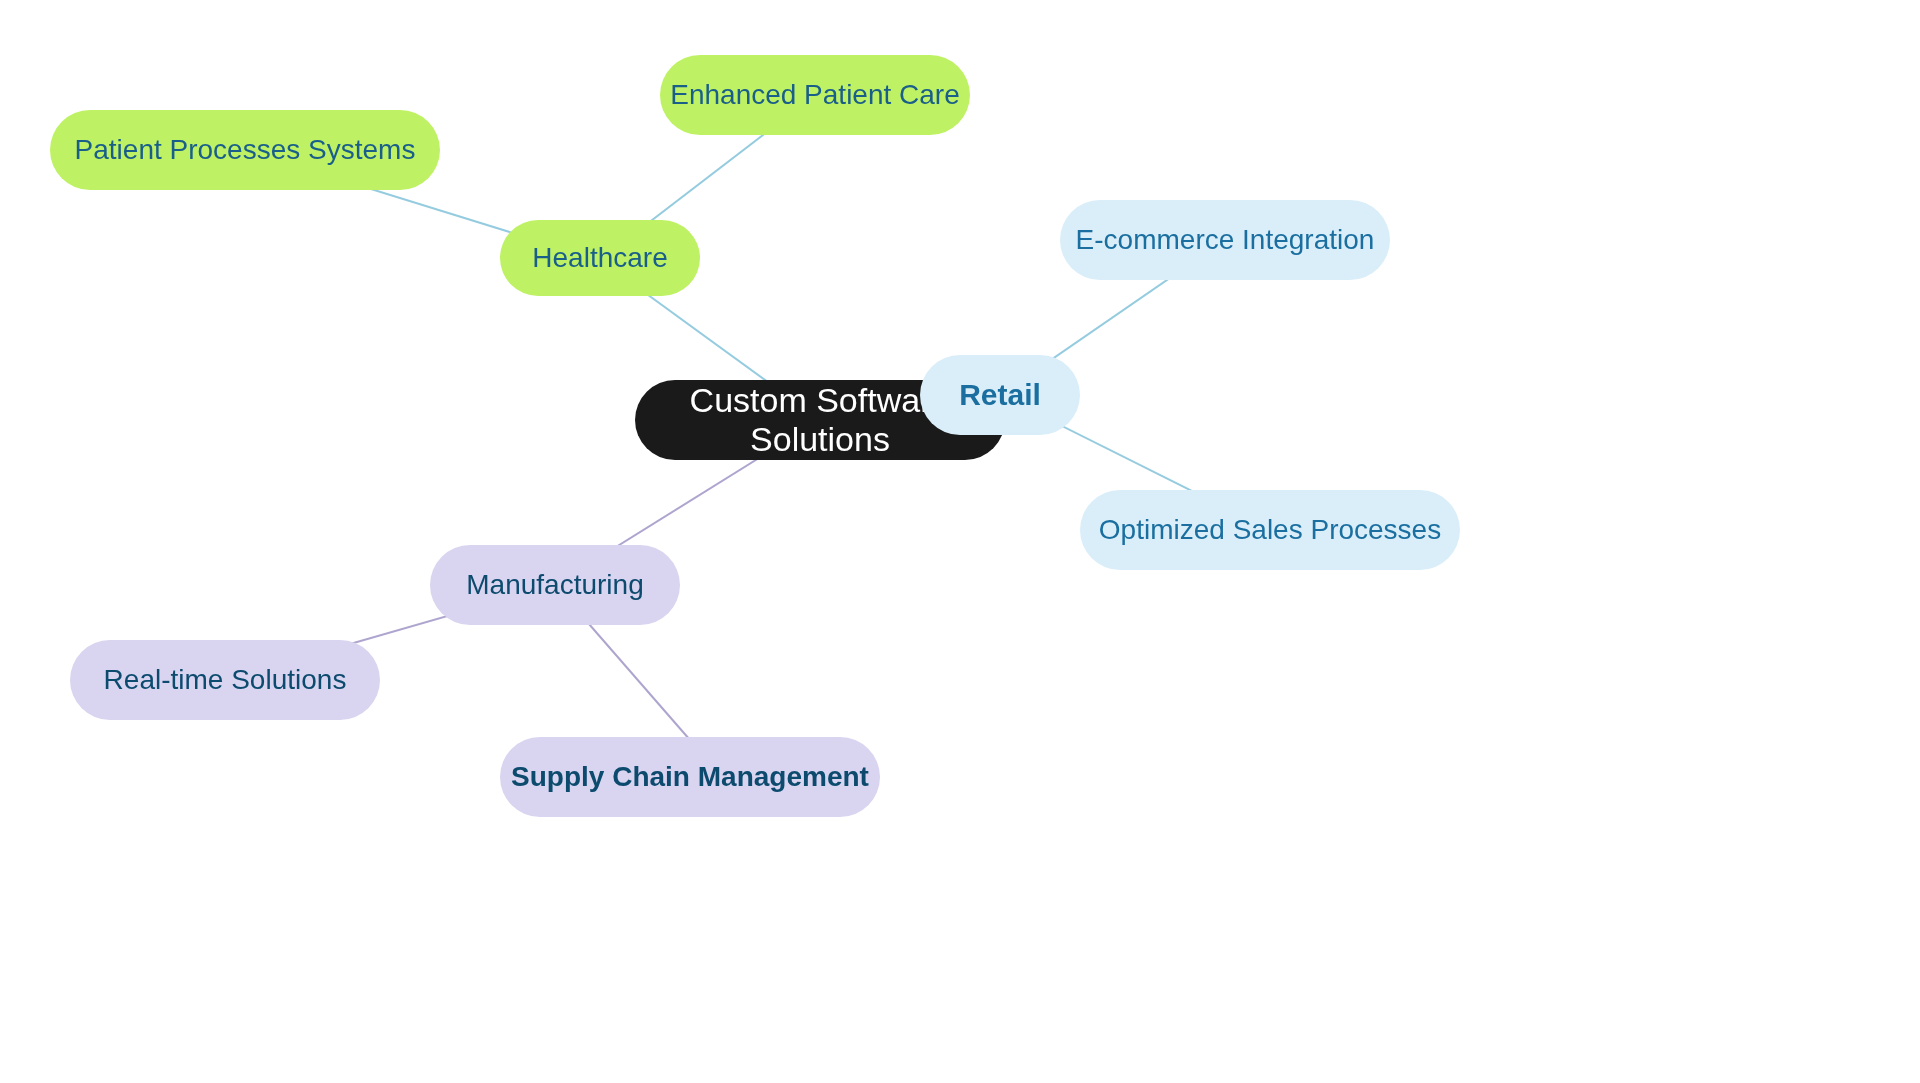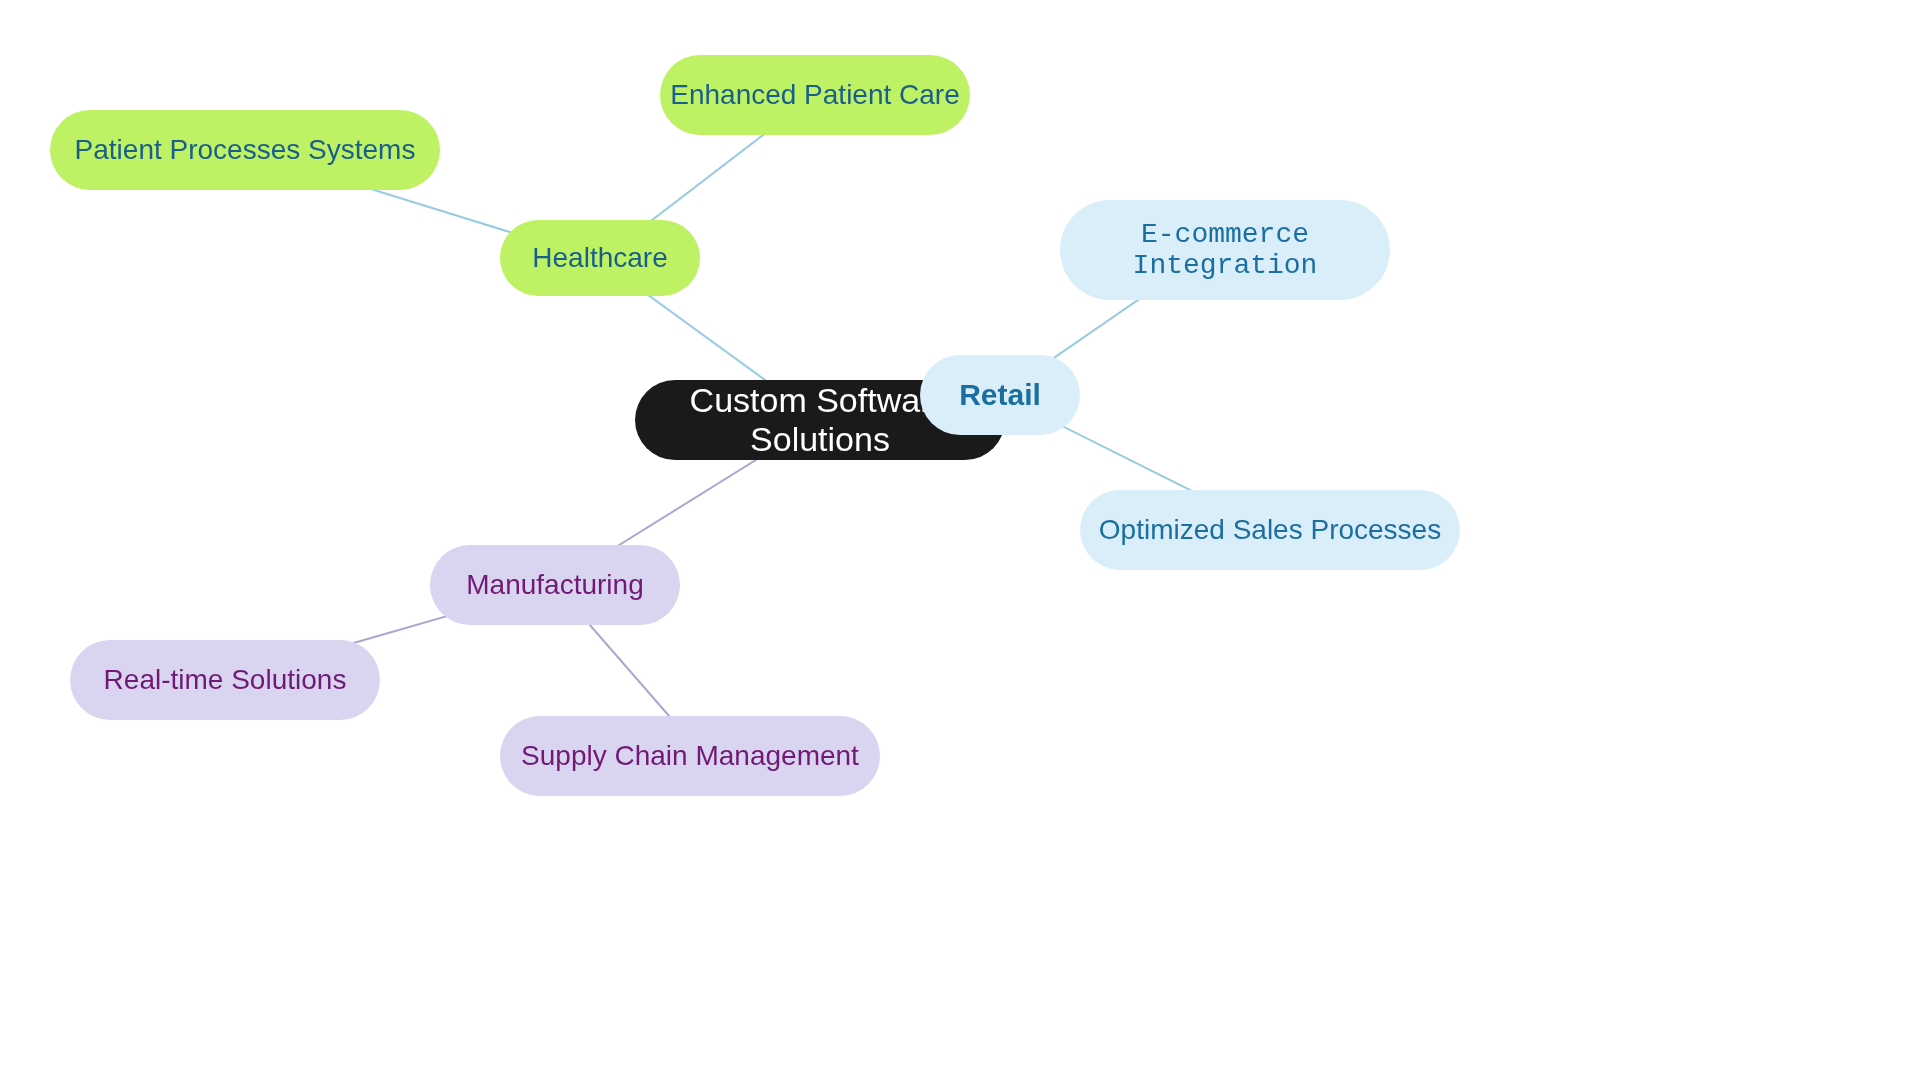--- a/index.html
+++ b/index.html
@@ -40,21 +40,21 @@
       background: #bef264;
       color: #1a5f8a;
       border: none;
     }
     .node-blue-light {
       background: #daeef9;
       color: #1a6fa0;
     }
     .node-purple {
       background: #d9d4f0;
-      color: #701a75;
+      color: #0c4a6e;
     }
     .node-retail {
       background: #daeef9;
       color: #1a6fa0;
       font-size: 30px;
       font-weight: bold;
     }
   </style>
 </head>
 <body>
@@ -84,31 +84,31 @@
 </div>
 
 <div class="node node-blue" style="left:50px; top:110px; width:390px; height:80px;">
   <span>Patient Processes Systems</span>
 </div>
 
 <div class="node node-blue-light node-retail" style="left:920px; top:355px; width:160px; height:80px;">
   <span>Retail</span>
 </div>
 
-<div class="node node-blue-light" style="left:1060px; top:200px; width:330px; height:100px;font-family:Liberation Mono, monospace;">
+<div class="node node-blue-light" style="left:1060px; top:200px; width:330px; height:80px;">
   <span>E-commerce Integration</span>
 </div>
 
 <div class="node node-blue-light" style="left:1080px; top:490px; width:380px; height:80px;">
   <span>Optimized Sales Processes</span>
 </div>
 
 <div class="node node-purple" style="left:430px; top:545px; width:250px; height:80px;">
   <span>Manufacturing</span>
 </div>
 
 <div class="node node-purple" style="left:70px; top:640px; width:310px; height:80px;">
   <span>Real-time Solutions</span>
 </div>
 
-<div class="node node-purple" style="left:500px; top:716px; width:380px; height:80px;">
+<div class="node node-purple" style="left:500px; top:737px; width:380px; height:80px;font-weight:bold;">
   <span>Supply Chain Management</span>
 </div>
 
 </body></html>

